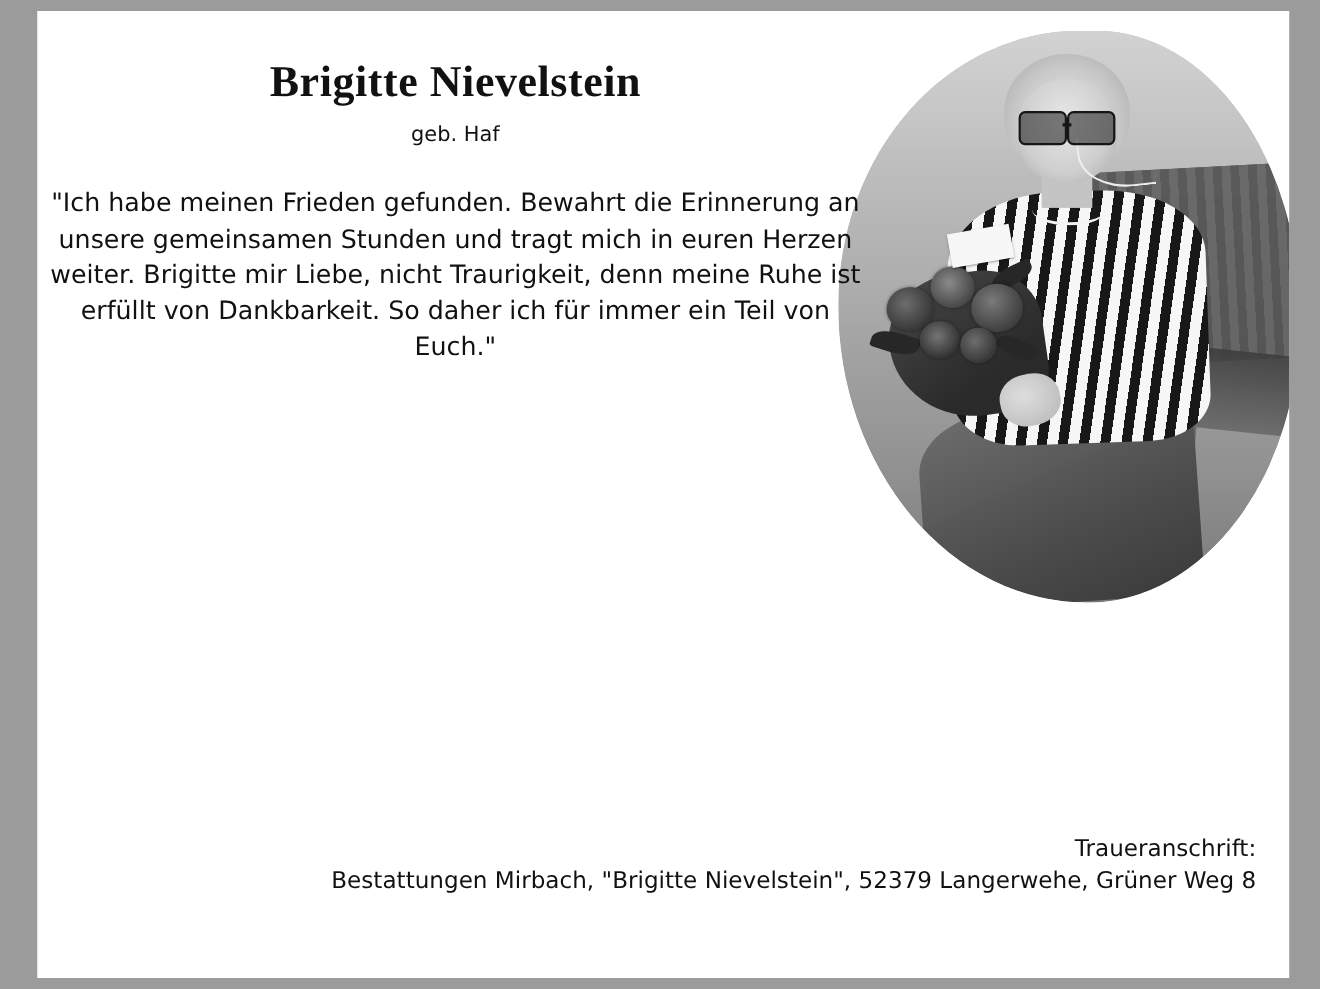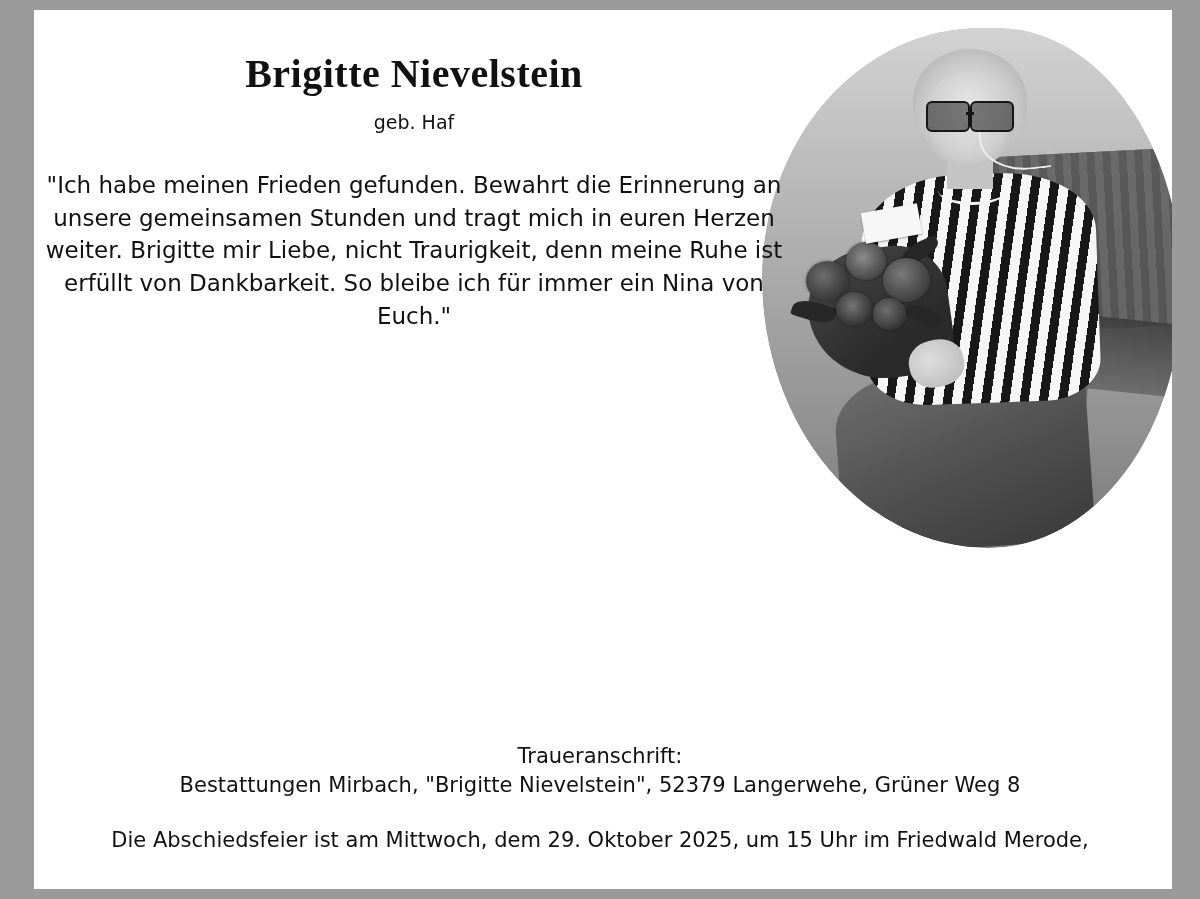--- a/index.html
+++ b/index.html
@@ -288,25 +288,25 @@
   .family {
     margin-top: 40px;
     font-size: 25px;
     line-height: 1.62;
   }
 
   .footer {
     position: absolute;
     left: 24px;
     right: 30px;
-    bottom: 34px;
+    bottom: 48px;
     color: #111111;
     font-size: 21px;
     line-height: 1.38;
-    text-align: center;
+    text-align: right;
   }
   .footer .block { margin: 0; }
   .footer .block.spaced { margin-top: 26px; }
   .footer .line { display: block; }
 </style>
 </head>
 <body>
 
 <div class="notice">
   <div class="inner">
@@ -349,29 +349,28 @@
     <div class="text-col">
       <div class="name">Brigitte Nievelstein</div>
       <div class="maiden">geb. Haf</div>
 
       <div class="poem">
         <span class="line">"Ich habe meinen Frieden gefunden.</span>
         <span class="line">Bewahrt die Erinnerung an unsere gemeinsamen Stunden</span>
         <span class="line">und tragt mich in euren Herzen weiter.</span>
         <span class="line">Brigitte mir Liebe, nicht Traurigkeit,</span>
         <span class="line">denn meine Ruhe ist erfüllt von Dankbarkeit.</span>
-        <span class="line">So bleibe ich für immer ein Nina von Euch."</span>
+        <span class="line">So daher ich für immer ein Teil von Euch."</span>
       </div>
 
     </div>
 
     <div class="footer">
       <p class="block">
         <span class="line">Traueranschrift:</span>
         <span class="line">Bestattungen Mirbach, "Brigitte Nievelstein", 52379 Langerwehe, Grüner Weg 8</span>
       </p>
       <p class="block spaced">
-        <span class="line">Die Abschiedsfeier ist am Mittwoch, dem 29. Oktober 2025, um 15 Uhr im Friedwald Merode,</span>
       </p>
     </div>
 
   </div>
 </div>
 
 </body></html>

